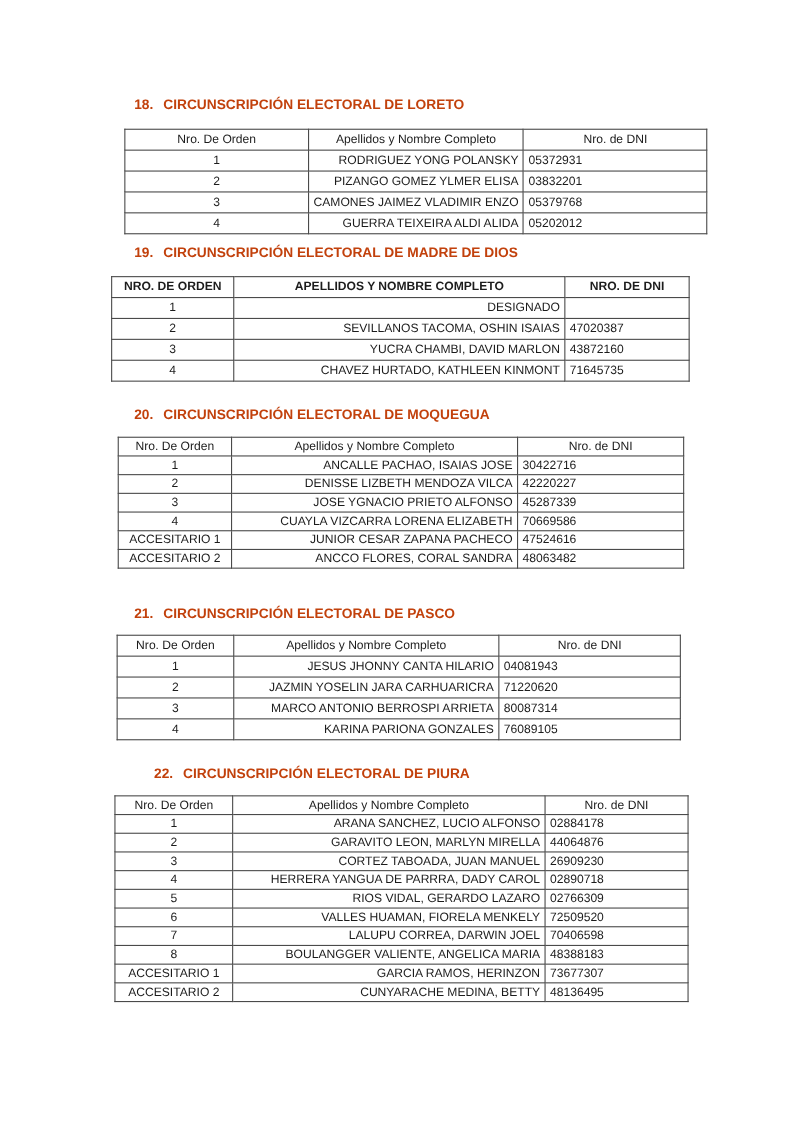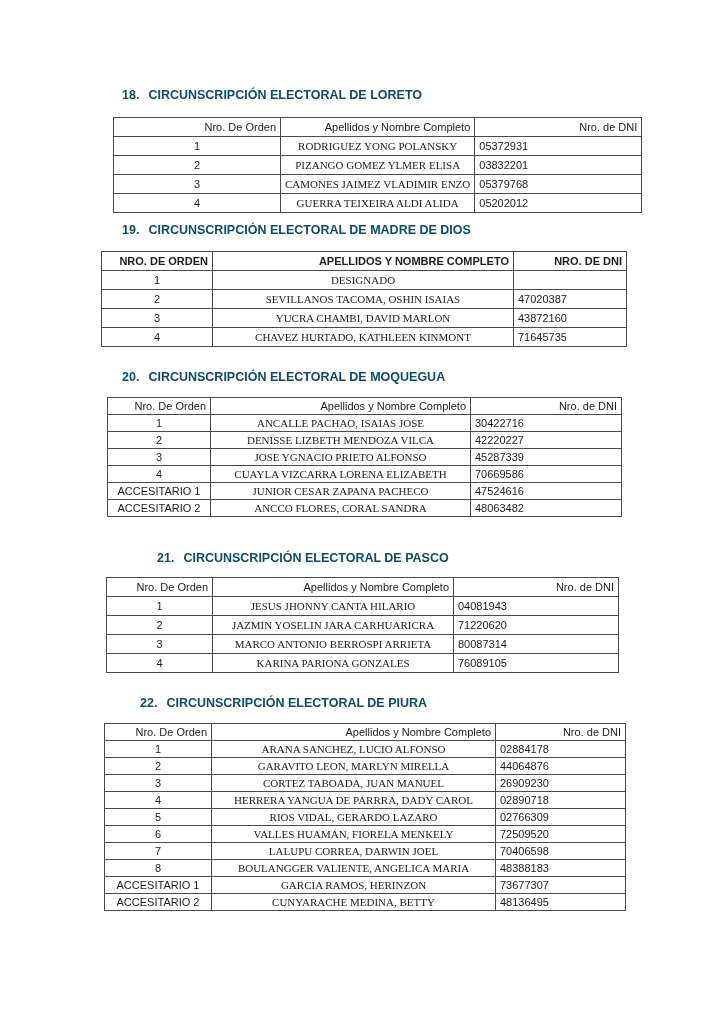--- a/index.html
+++ b/index.html
@@ -13,67 +13,67 @@
     height: 1024px;
     font-family: "Liberation Sans", sans-serif;
     color: #1c1c1c;
     overflow: hidden;
   }
   .sec-title {
     position: absolute;
     font-size: 12.5px;
     font-weight: bold;
     white-space: nowrap;
-    color: #0c4a6e;
+    color: #c2410c;
   }
   .sec-title .num {
     display: inline-block;
     margin-right: 9px;
   }
   table.roster {
     position: absolute;
     border-collapse: collapse;
     table-layout: fixed;
   }
   table.roster th, table.roster td {
     border: 1px solid #4a4a4a;
     font-size: 11px;
     padding: 0 4px;
     overflow: hidden;
     white-space: nowrap;
     vertical-align: middle;
   }
   table.roster th {
     font-weight: normal;
-    text-align: right;
+    text-align: center;
   }
   table.roster.bold-head th {
     font-weight: bold;
   }
   .col-orden { text-align: center; }
-  .col-nombre { text-align: center; padding-left: 8px; font-family: Liberation Serif, serif; }
+  .col-nombre { text-align: right; padding-left: 8px; }
   .col-dni { }
 
   .rh19 th, .rh19 td { height: 18px; }
   .rh17 th, .rh17 td { height: 16px; }
 
   
   #title-18 { left: 122px; top: 88px; }
   #table-18 { left: 113px; top: 117px; }
   #table-18 .c1 { width: 167px; } #table-18 .c2 { width: 175px; } #table-18 .c3 { width: 167px; }
 
   #title-19 { left: 122px; top: 223px; }
   #table-19 { left: 101px; top: 251px; }
   #table-19 .c1 { width: 111px; } #table-19 .c2 { width: 301px; } #table-19 .c3 { width: 113px; }
 
   #title-20 { left: 122px; top: 370px; }
   #table-20 { left: 107px; top: 397px; }
   #table-20 .c1 { width: 103px; } #table-20 .c2 { width: 260px; } #table-20 .c3 { width: 151px; }
 
-  #title-21 { left: 122px; top: 551px; margin-left: 35px; }
+  #title-21 { left: 122px; top: 551px; }
   #table-21 { left: 106px; top: 577px; }
   #table-21 .c1 { width: 106px; } #table-21 .c2 { width: 241px; } #table-21 .c3 { width: 165px; }
 
   #title-22 { left: 140px; top: 696px; }
   #table-22 { left: 104px; top: 723px; }
   #table-22 .c1 { width: 107px; } #table-22 .c2 { width: 284px; } #table-22 .c3 { width: 130px; }
 </style>
 </head>
 <body>
 

